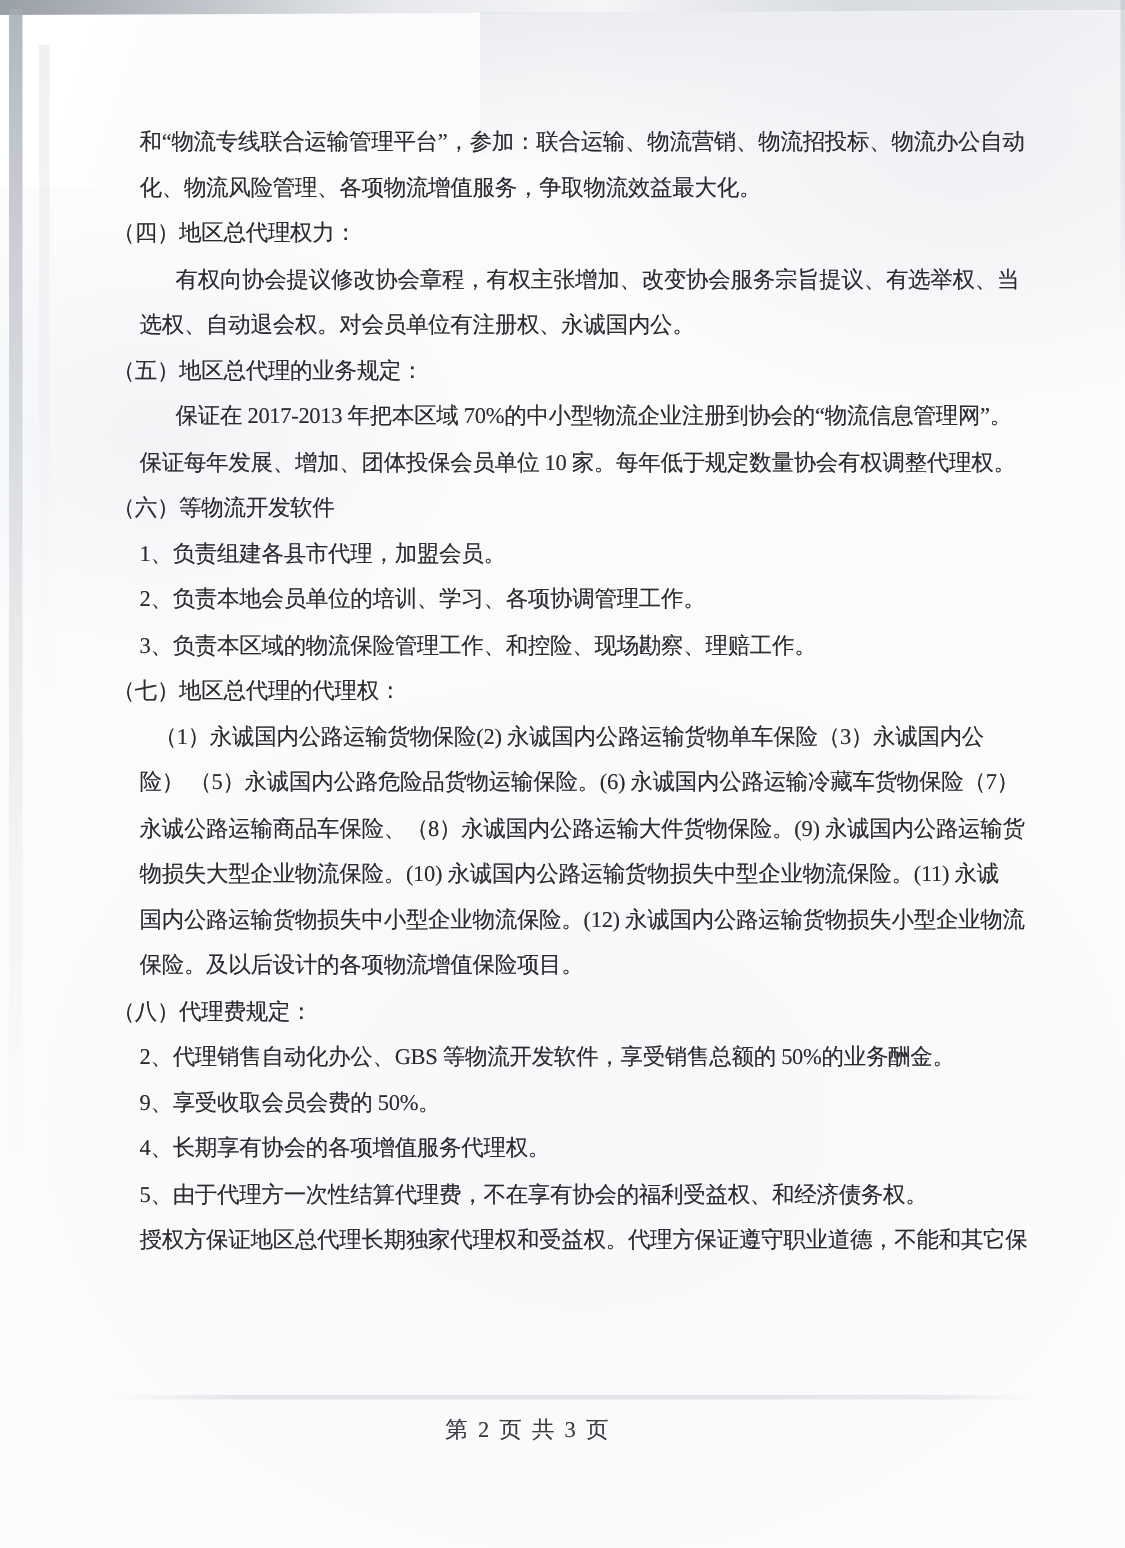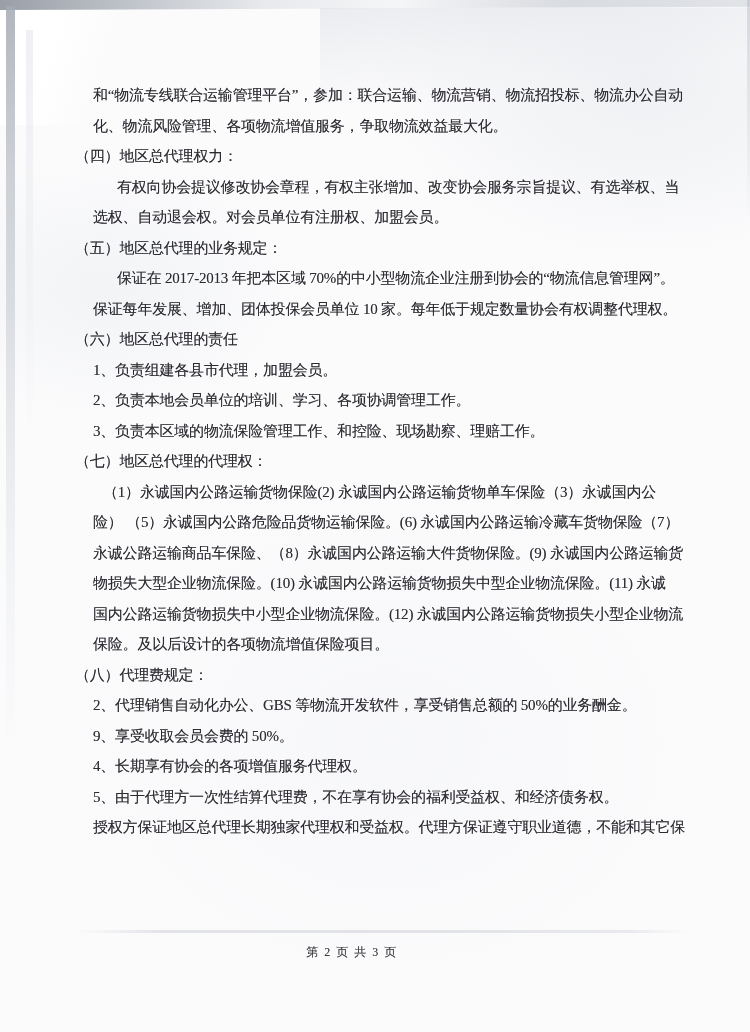--- a/index.html
+++ b/index.html
@@ -69,21 +69,21 @@
     white-space: nowrap;
   }
   .t-head  { margin-left: -18px; }   
   .t-first { text-indent: 24px; }    
   .t-firstp{ text-indent: 10px; }    
   .t-body  { }
   .footer {
     position: absolute; top: 944px; left: 0; right: 46px;
     text-align: center;
     color: #3a3a41;
-    font-size: 12px;
+    font-size: 15px;
     letter-spacing: 1.5px;
     text-shadow: 0 0 0.4px rgba(50,50,60,0.4);
   }
 </style>
 </head>
 <body>
 
 <div class="scan">
   <div class="topright-wash"></div>
   <div class="topleft-wedge"></div>
@@ -91,25 +91,25 @@
   <div class="left-band"></div>
   <div class="left-shadow-line"></div>
   <div class="right-edge"></div>
   <div class="streak"></div>
 
   <div class="text-block">
       <div class="line t-body">和“物流专线联合运输管理平台”，参加：联合运输、物流营销、物流招投标、物流办公自动</div>
       <div class="line t-body">化、物流风险管理、各项物流增值服务，争取物流效益最大化。</div>
       <div class="line t-head">（四）地区总代理权力：</div>
       <div class="line t-first">有权向协会提议修改协会章程，有权主张增加、改变协会服务宗旨提议、有选举权、当</div>
-      <div class="line t-body">选权、自动退会权。对会员单位有注册权、加盟会员。</div>
+      <div class="line t-body">选权、自动退会权。对会员单位有注册权、永诚国内公。</div>
       <div class="line t-head">（五）地区总代理的业务规定：</div>
       <div class="line t-first">保证在 2017-2013 年把本区域 70%的中小型物流企业注册到协会的“物流信息管理网”。</div>
       <div class="line t-body">保证每年发展、增加、团体投保会员单位 10 家。每年低于规定数量协会有权调整代理权。</div>
-      <div class="line t-head">（六）地区总代理的责任</div>
+      <div class="line t-head">（六）等物流开发软件</div>
       <div class="line t-body">1、负责组建各县市代理，加盟会员。</div>
       <div class="line t-body">2、负责本地会员单位的培训、学习、各项协调管理工作。</div>
       <div class="line t-body">3、负责本区域的物流保险管理工作、和控险、现场勘察、理赔工作。</div>
       <div class="line t-head">（七）地区总代理的代理权：</div>
       <div class="line t-firstp">（1）永诚国内公路运输货物保险(2) 永诚国内公路运输货物单车保险（3）永诚国内公</div>
       <div class="line t-body">险） （5）永诚国内公路危险品货物运输保险。(6) 永诚国内公路运输冷藏车货物保险（7）</div>
       <div class="line t-body">永诚公路运输商品车保险、（8）永诚国内公路运输大件货物保险。(9) 永诚国内公路运输货</div>
       <div class="line t-body">物损失大型企业物流保险。(10) 永诚国内公路运输货物损失中型企业物流保险。(11) 永诚</div>
       <div class="line t-body">国内公路运输货物损失中小型企业物流保险。(12) 永诚国内公路运输货物损失小型企业物流</div>
       <div class="line t-body">保险。及以后设计的各项物流增值保险项目。</div>

